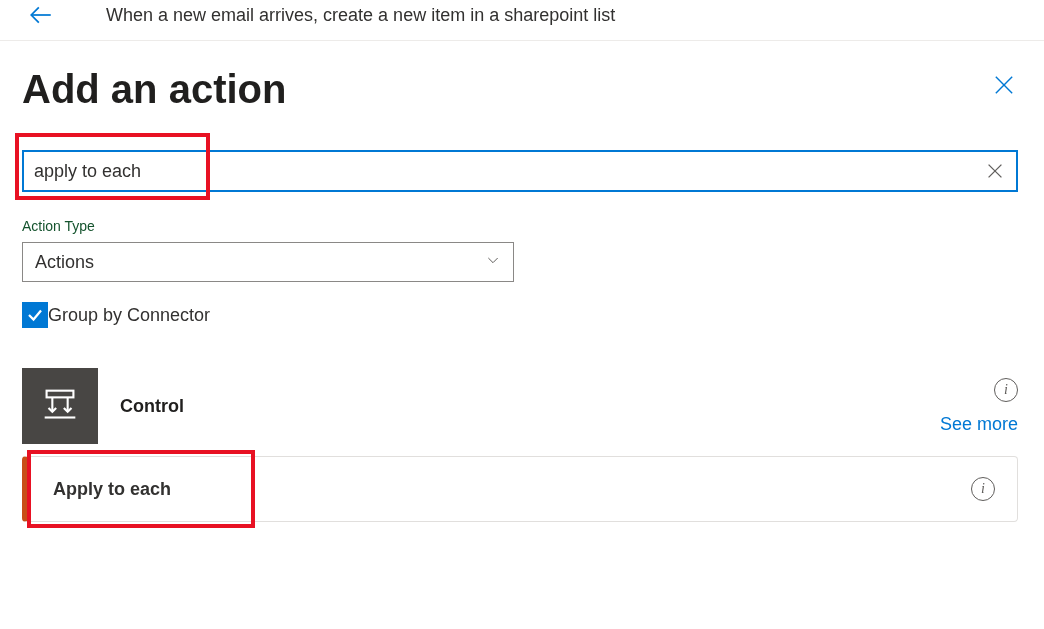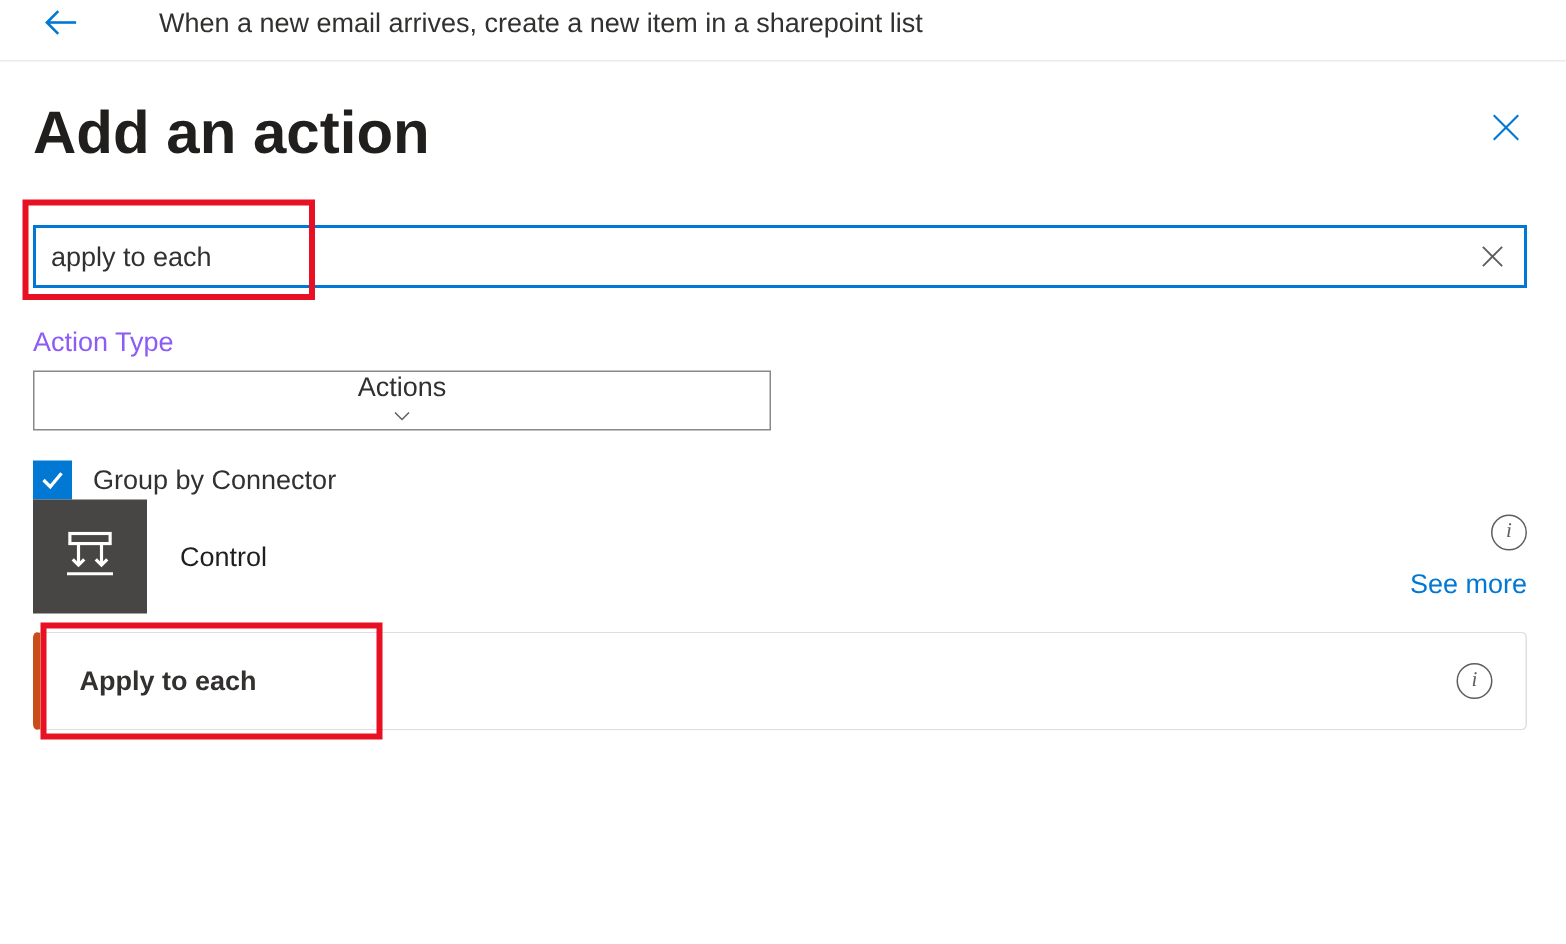--- a/index.html
+++ b/index.html
@@ -77,47 +77,46 @@
     .highlight-box-1 {
       position: absolute;
       border: 4px solid #E81123;
       left: -7px;
       top: -17px;
       width: 195px;
       height: 67px;
       pointer-events: none;
     }
     .field-label {
-      font-size: 18px;
-      color: #8b5cf6;
+      font-size: 14px;
+      color: #14532d;
       margin-bottom: 8px;
     }
     .dropdown {
       width: 492px;
       height: 40px;
       border: 1px solid #8A8886;
       display: flex;
       align-items: center;
       justify-content: space-between;
       padding: 0 12px;
       cursor: pointer;
       margin-bottom: 20px;
-      flex-direction: column;
     }
     .dropdown-text {
       font-size: 18px;
       color: #323130;
     }
     .chevron {
       color: #605E5C;
     }
     .checkbox-row {
       display: flex;
       align-items: center;
-      gap: 14px;
+      margin-bottom: 40px;
     }
     .checkbox {
       width: 26px;
       height: 26px;
       background: #0078D4;
       display: flex;
       align-items: center;
       justify-content: center;
       cursor: pointer;
     }
@@ -140,21 +139,21 @@
     .connector-icon {
       width: 76px;
       height: 76px;
       background: #484644;
       display: flex;
       align-items: center;
       justify-content: center;
     }
     .connector-name {
       font-size: 18px;
-      font-weight: 400;
+      font-weight: 700;
       color: #201F1E;
     }
     .connector-right {
       display: flex;
       flex-direction: column;
       align-items: flex-end;
       gap: 12px;
     }
     .info-circle {
       width: 24px;

